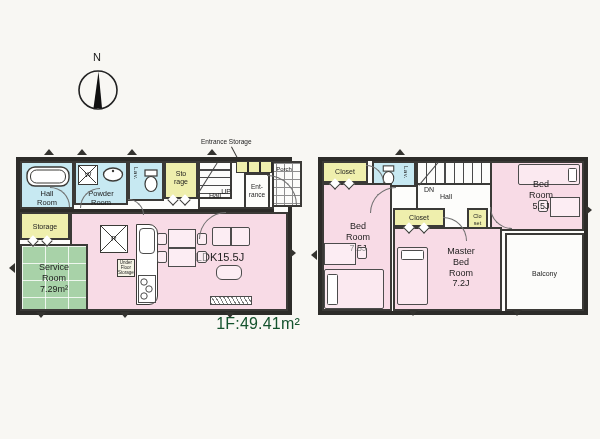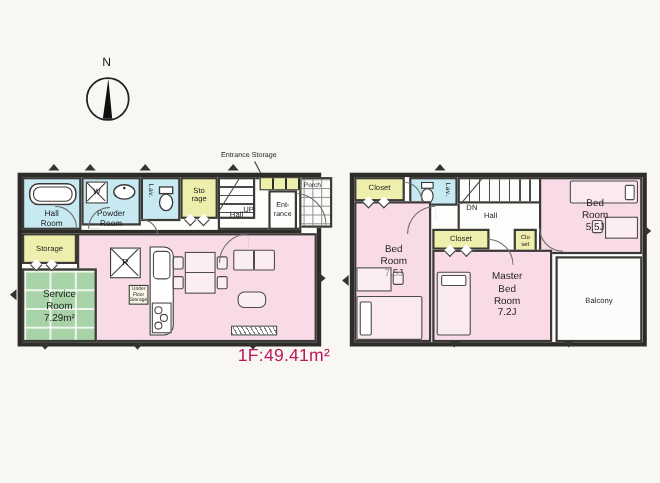--- a/index.html
+++ b/index.html
@@ -38,21 +38,21 @@
   .tri-down{border-left:5px solid transparent;border-right:5px solid transparent;border-top:6px solid #34332f;}
   .tri-left{border-top:5px solid transparent;border-bottom:5px solid transparent;border-right:6px solid #34332f;}
   .tri-right{border-top:5px solid transparent;border-bottom:5px solid transparent;border-left:6px solid #34332f;}
   .stairs1{background-image:repeating-linear-gradient(180deg,transparent 0 6.5px,#4a4a4a 6.5px 7.7px);}
   .stairs2{background-image:repeating-linear-gradient(90deg,transparent 0 8px,#4a4a4a 8px 9.2px);}
   .diag{position:absolute;width:1.3px;background:#4a4a4a;}
   .vert{writing-mode:vertical-rl;text-orientation:mixed;font-size:6px;letter-spacing:.5px;}
   .midline-v{background-image:linear-gradient(90deg,transparent calc(50% - .6px),#4c4c4c calc(50% - .6px),#4c4c4c calc(50% + .6px),transparent calc(50% + .6px));}
   .midline-h{background-image:linear-gradient(180deg,transparent calc(50% - .6px),#4c4c4c calc(50% - .6px),#4c4c4c calc(50% + .6px),transparent calc(50% + .6px));}
   .hatch{background-image:repeating-linear-gradient(60deg,#808080 0 1px,transparent 1px 3.5px);background-color:#fff;}
-  .area-label{position:absolute;font-size:16px;color:#be185d;text-align:right;letter-spacing:.2px;}
+  .area-label{position:absolute;font-size:16px;color:#14532d;text-align:right;letter-spacing:.2px;}
   .note{position:absolute;font-size:6.5px;color:#1d1d1d;}
   .leader{position:absolute;width:1px;background:#3b3a37;transform-origin:top left;}
 </style>
 </head>
 <body>
 
 <div id="canvas">
 
   <div class="rl" style="left:84px;top:51px;width:26px;font-size:11px;">N</div>
   <svg style="position:absolute;left:76px;top:64px;" width="44" height="50" viewBox="0 0 44 50">
@@ -120,20 +120,21 @@
 
     <div class="room pink" style="left:50px;top:51px;width:218px;height:99px;"></div>
     <div class="room yellow" style="left:0;top:51px;width:50px;height:28px;">
       <span class="rl" style="left:0;top:9px;width:100%;font-size:7px;">Storage</span>
     </div>
     <div class="room green" style="left:0;top:83px;width:68px;height:67px;">
       <span class="rl" style="left:0;top:16px;width:100%;font-size:9px;">Service
 Room
 7.29m²</span>
     </div>
+    <span class="rl" style="left:160px;top:90px;width:80px;font-size:11px;">LDK15.5J</span>
 
     <div class="xbox" style="left:80px;top:64px;width:28px;height:28px;">
       <svg width="25" height="25" viewBox="0 0 25 25">
           <line x1="0" y1="0" x2="25" y2="25" stroke="#3b3a37" stroke-width="1"></line>
           <line x1="25" y1="0" x2="0" y2="25" stroke="#3b3a37" stroke-width="1"></line>
         </svg>
       <span class="xlabel" style="font-size:8px;">R</span>
     </div>
     <div class="room" style="left:97px;top:98px;width:18px;height:18px;border-width:1.2px;background:#f6f5e6;overflow:hidden;">
       <span class="rl" style="left:0;top:1px;width:100%;font-size:4.5px;line-height:1.1;">Under

